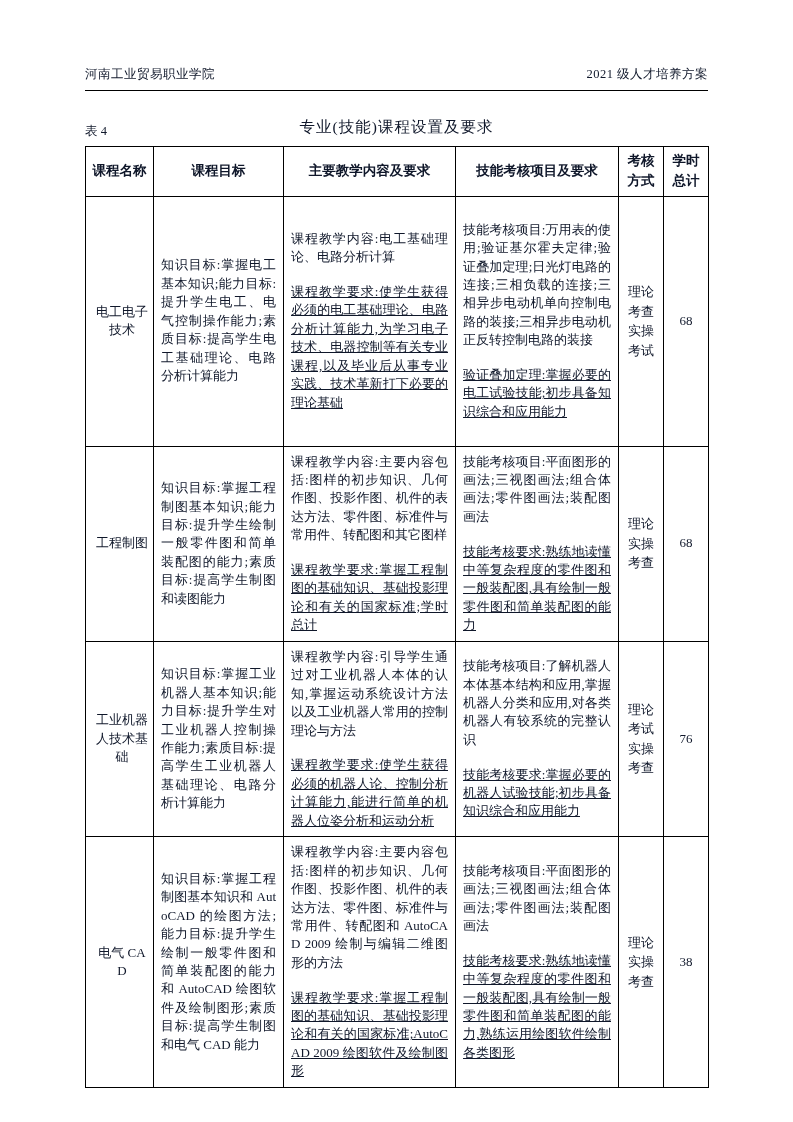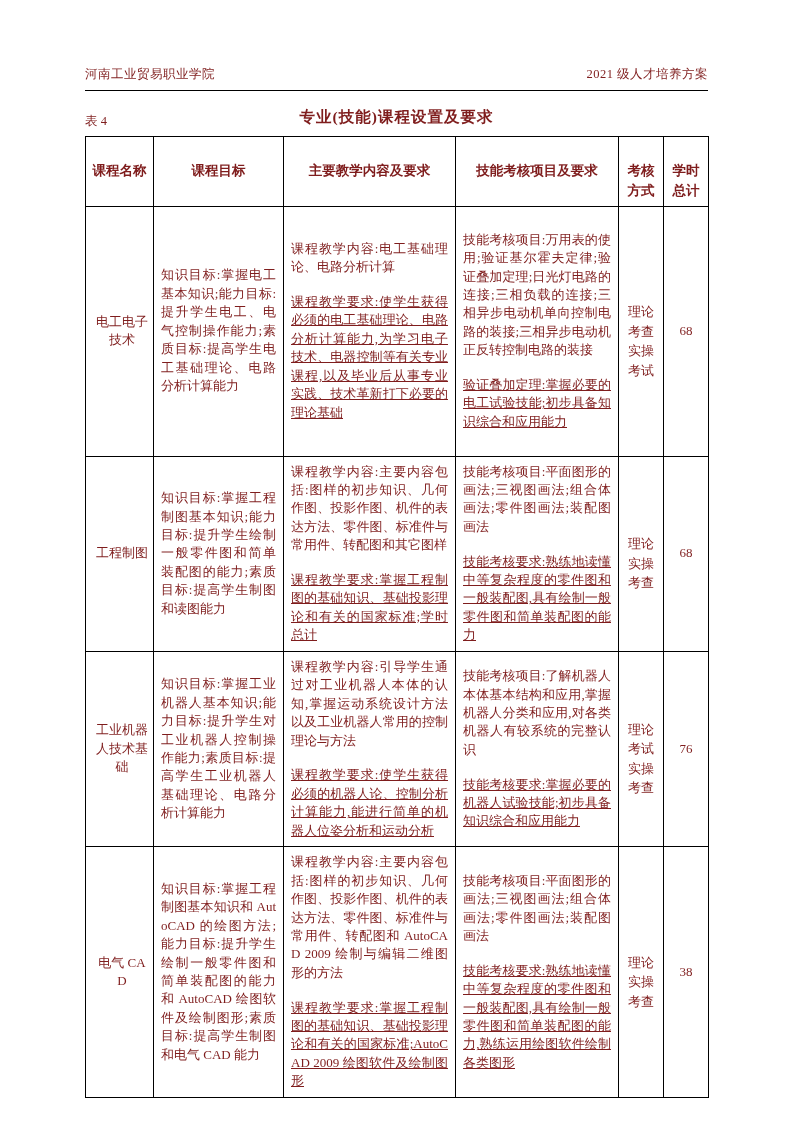--- a/index.html
+++ b/index.html
@@ -2,42 +2,42 @@
 <html><head>
 <meta charset="utf-8">
 <style>
   * { margin: 0; padding: 0; box-sizing: border-box; }
   html, body { background: #ffffff; }
   .page {
     position: relative;
     width: 793px;
     height: 1122px;
     background: #ffffff;
-    color: #7f1d1d;
+    color: #0f172a;
     font-family: "Liberation Serif", "DejaVu Serif", serif;
     overflow: hidden;
   }
   .content { position: absolute; left: 85px; top: 0; width: 623px; }
 
   .running-header {
     display: flex; justify-content: space-between; align-items: flex-end;
     padding-top: 66px; font-size: 12.5px; letter-spacing: 0.5px;
   }
   .header-rule { border: none; border-top: 1.6px solid #000; margin-top: 7px; }
 
   .section-title {
     margin: 20px 0 0 34px;
     font-size: 16px; font-weight: bold; letter-spacing: 1px;
   }
 
-  .caption { position: relative; margin-top: 16px; height: 26px; }
+  .caption { position: relative; margin-top: 26px; height: 26px; }
   .table-label { position: absolute; left: 0; bottom: 3px; font-size: 12.5px; }
   .table-title {
     display: block; text-align: center;
-    font-size: 15.5px; font-weight: bold; letter-spacing: 1px;
+    font-size: 15.5px; font-weight: normal; letter-spacing: 1px;
   }
 
   table.course-table {
     width: 623px; border-collapse: collapse; table-layout: fixed;
     margin-top: 3px;
   }
   .course-table th, .course-table td {
     border: 1px solid #000;
     vertical-align: middle;
   }
@@ -53,21 +53,21 @@
   }
   col.c-name   { width: 68px; }
   col.c-obj    { width: 130px; }
   col.c-teach  { width: 172px; }
   col.c-assess { width: 163px; }
   col.c-method { width: 45px; }
   col.c-hours  { width: 45px; }
 
   td.name-cell { text-align: center; padding: 6px 3px 6px 8px; }
   td.method-cell, td.hours-cell { text-align: center; padding: 12px 1px; }
-  .vwrap { display: inline-block; width: 2em; text-align: left; line-height: 1.5; margin-top: 20px; }
+  .vwrap { display: inline-block; width: 2em; text-align: left; line-height: 1.5; }
   .para + .para { margin-top: 1.25em; text-decoration: underline; }
 
   tr.row-1 { height: 250px; }
   tr.row-2 { height: 183px; }
   tr.row-3 { height: 167px; }
   tr.row-4 { height: 218px; }
 </style>
 </head>
 <body>
 

